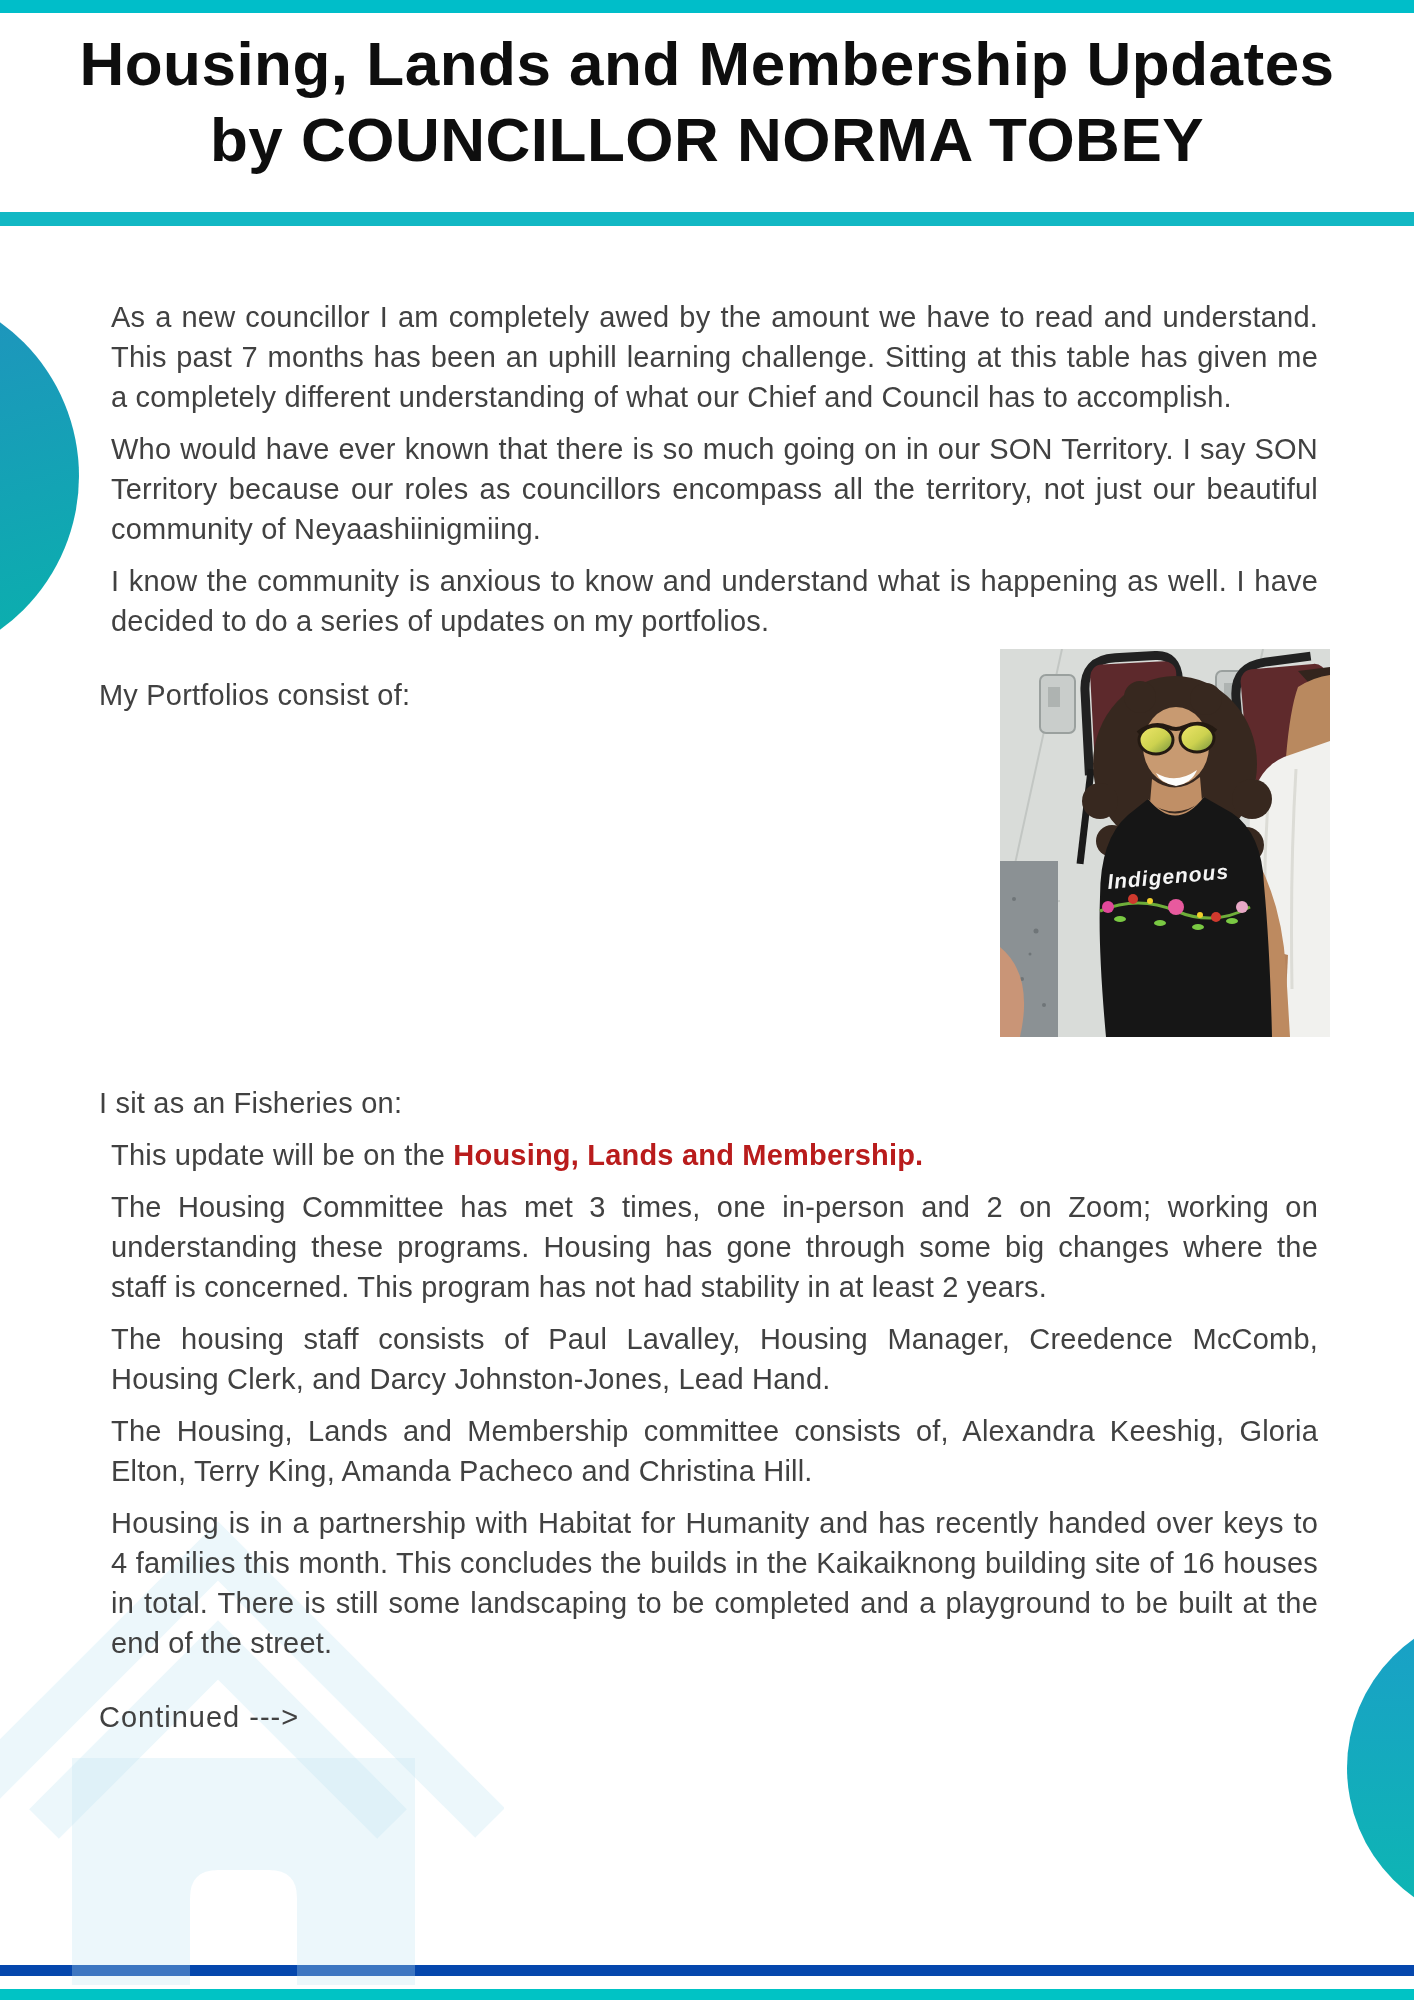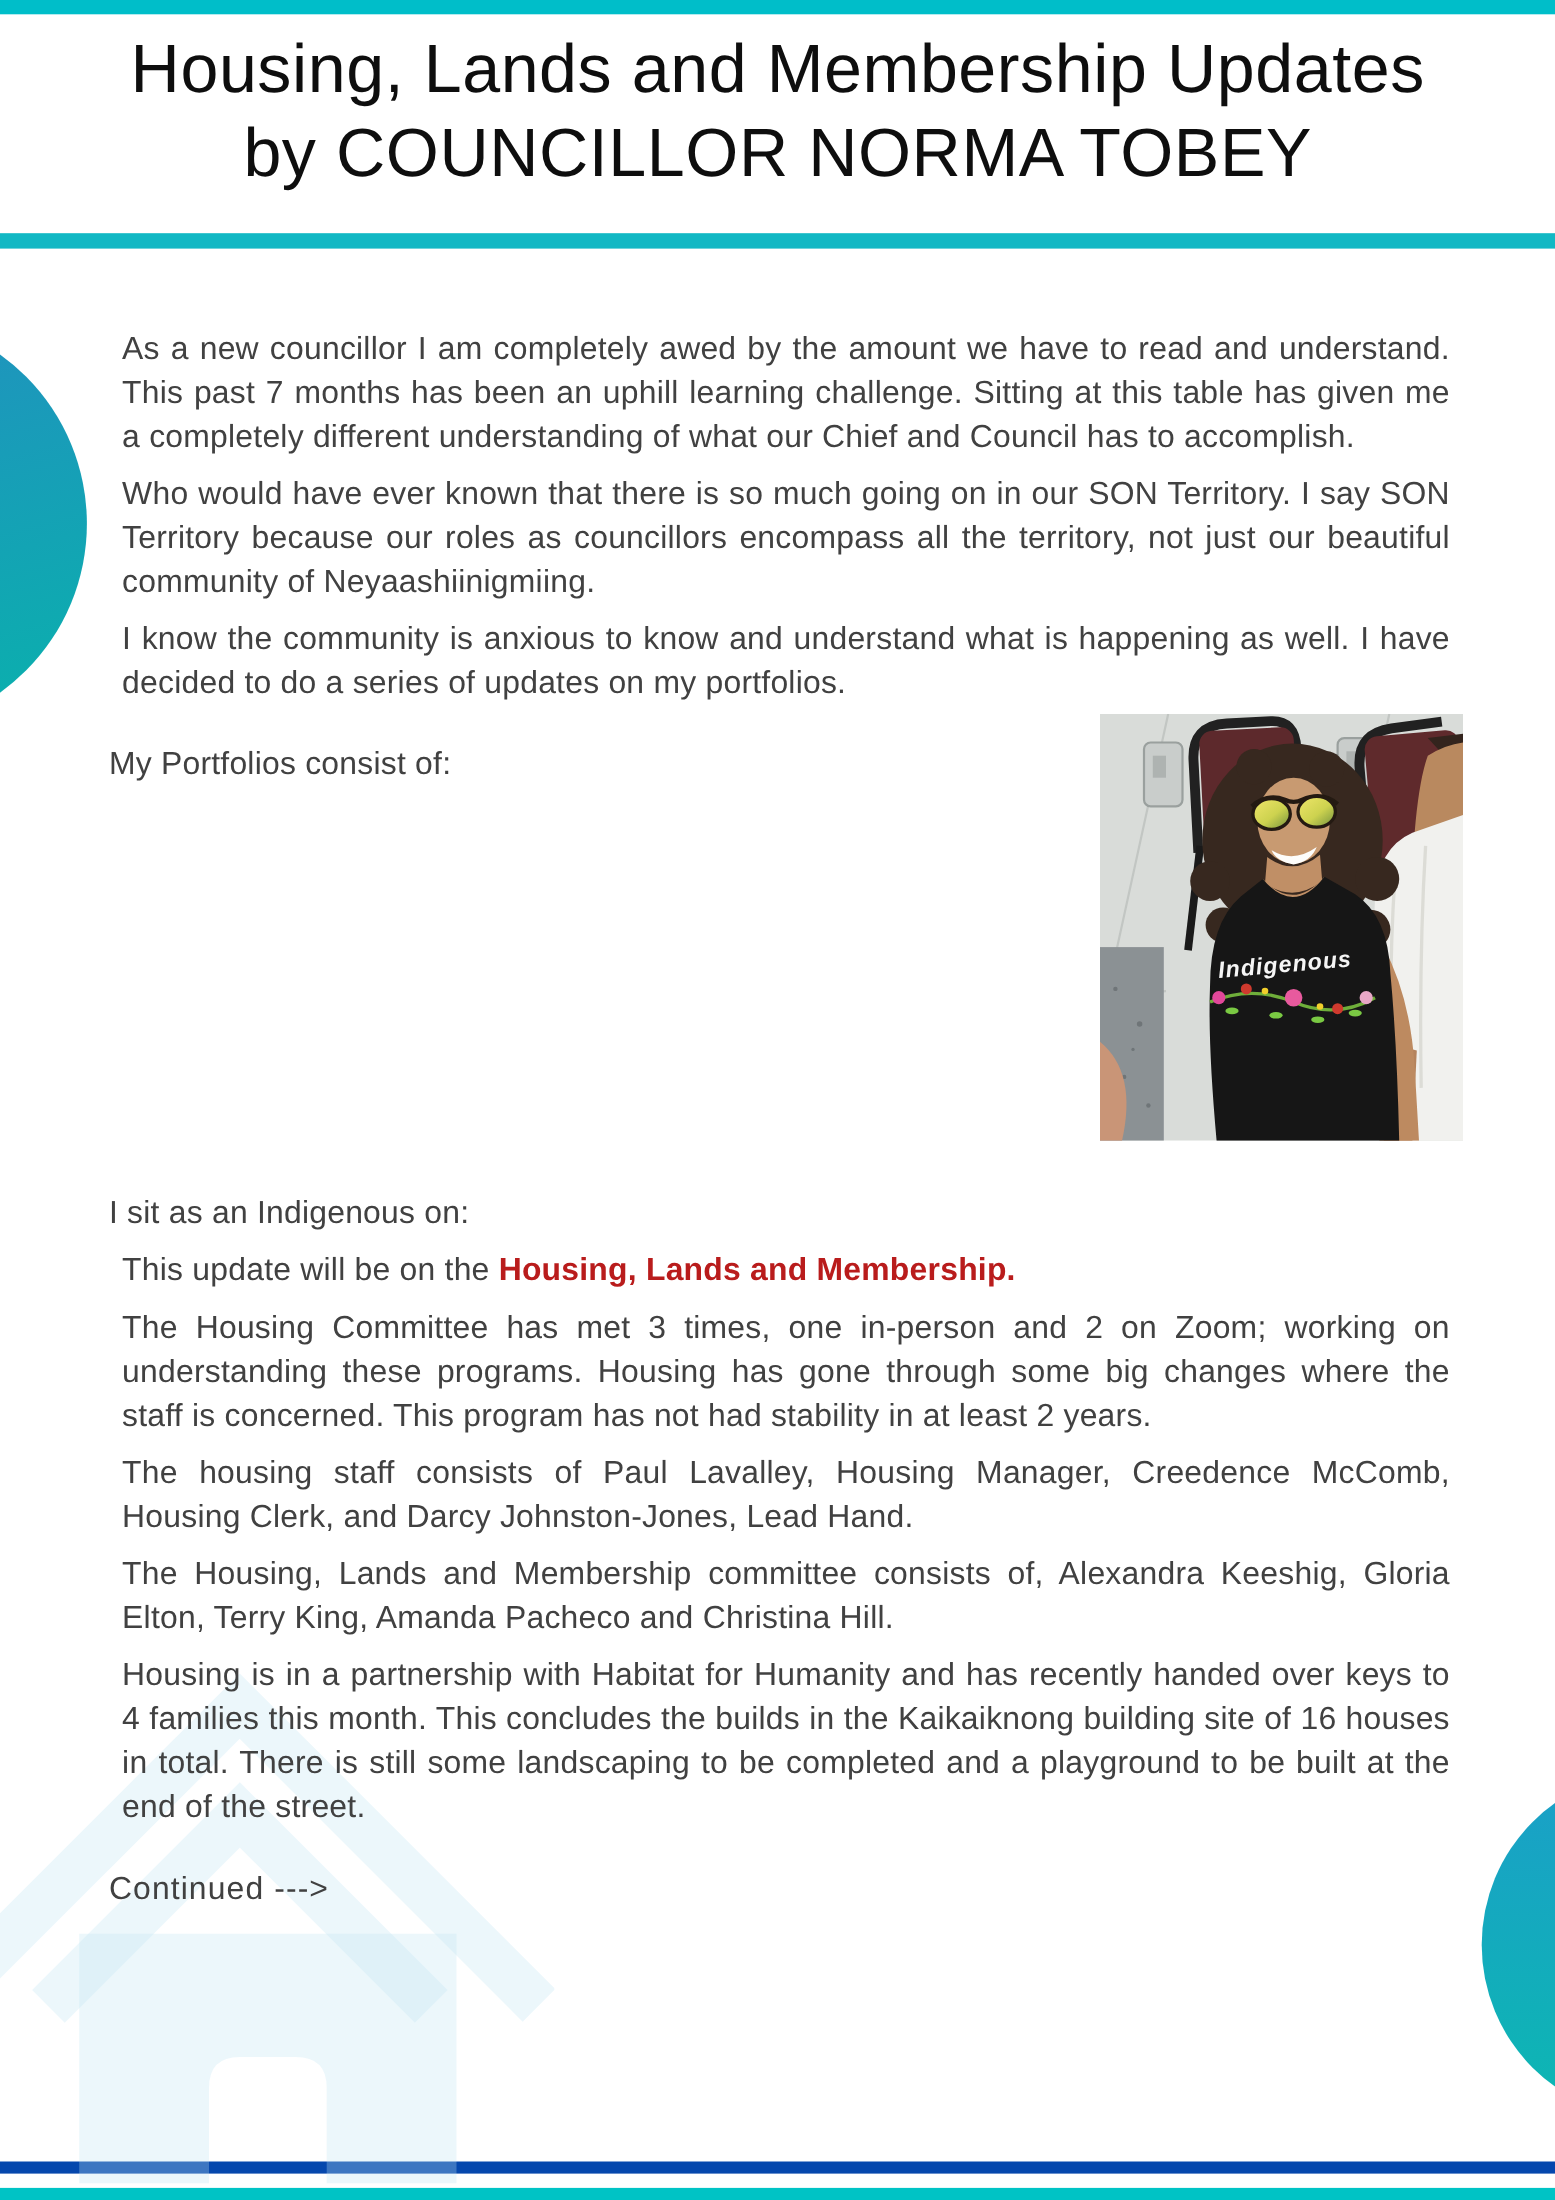--- a/index.html
+++ b/index.html
@@ -16,21 +16,21 @@
   .circle-left{position:absolute;left:-299px;top:287px;width:378px;height:378px;border-radius:50%;
     background:linear-gradient(165deg,#2191bf 10%,#0ab0ad 95%);z-index:2;}
   .circle-bottom-right{position:absolute;left:1347px;top:1610px;width:316px;height:316px;border-radius:50%;
     background:linear-gradient(180deg,#1aa0c7 5%,#0db6b3 95%);z-index:2;}
 
   
   .watermark{position:absolute;left:-16px;top:1518px;width:520px;height:467px;z-index:2;}
 
   
   .title{position:absolute;left:0;top:26px;width:1414px;text-align:center;
-    font-size:62px;line-height:76px;font-weight:400;letter-spacing:.5px;color:#0e0e0e;z-index:3;}
+    font-size:62px;line-height:76px;font-weight:700;letter-spacing:.5px;color:#0e0e0e;z-index:3;}
 
   
   #content{position:absolute;left:99px;top:272px;width:1231px;padding-top:13px;
     font-size:29px;line-height:40px;color:#414141;letter-spacing:.2px;z-index:3;}
   #content p{margin:12px;text-align:justify;}
   .sec{margin-top:34px;}
   .sec-40{margin-top:40px;}
   .sec-38{margin-top:38px;}
   ul.plain{list-style:none;margin:0;padding:0;}
   ul.plain li{position:relative;padding-left:51px;}
@@ -160,21 +160,21 @@
             <ellipse cx="198" cy="278" rx="6" ry="3" fill="#7ac943"></ellipse>
               <ellipse cx="232" cy="272" rx="6" ry="3" fill="#7ac943"></ellipse>
           </g>
         </g>
       </svg>
 
       <div>My Portfolios consist of:</div>
     </div>
 
     <div class="sec">
-      <div>I sit as an Indigenous on:</div>
+      <div>I sit as an Fisheries on:</div>
     </div>
 
     <p class="sec-40"><span>This update will be on the </span><span class="emph">Housing, Lands and Membership.</span></p>
 
     <p class="sec-38">The Housing Committee has met 3 times, one in-person and 2 on Zoom; working on understanding these programs. Housing has gone through some big changes where the staff is concerned. This program has not had stability in at least 2 years.</p>
     <p class="sec-38">The housing staff consists of Paul Lavalley, Housing Manager, Creedence McComb, Housing Clerk, and Darcy Johnston-Jones, Lead Hand.</p>
     <p class="sec-38">The Housing, Lands and Membership committee consists of, Alexandra Keeshig, Gloria Elton, Terry King, Amanda Pacheco and Christina Hill.</p>
     <p class="sec-38">Housing is in a partnership with Habitat for Humanity and has recently handed over keys to 4 families this month. This concludes the builds in the Kaikaiknong building site of 16 houses in total. There is still some landscaping to be completed and a playground to be built at the end of the street.</p>
 
     <div class="continued">Continued ---&gt;</div>

